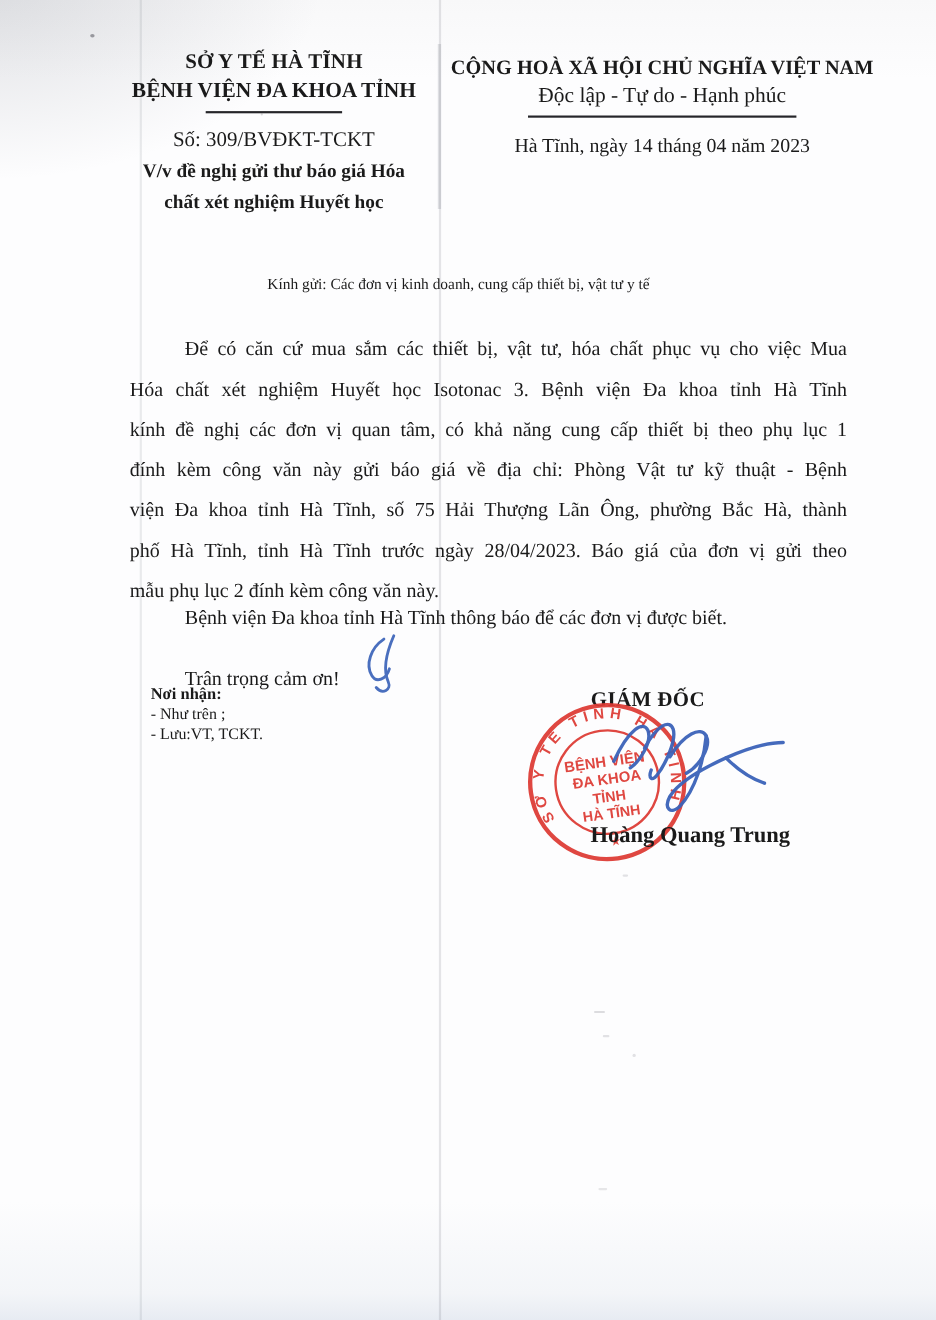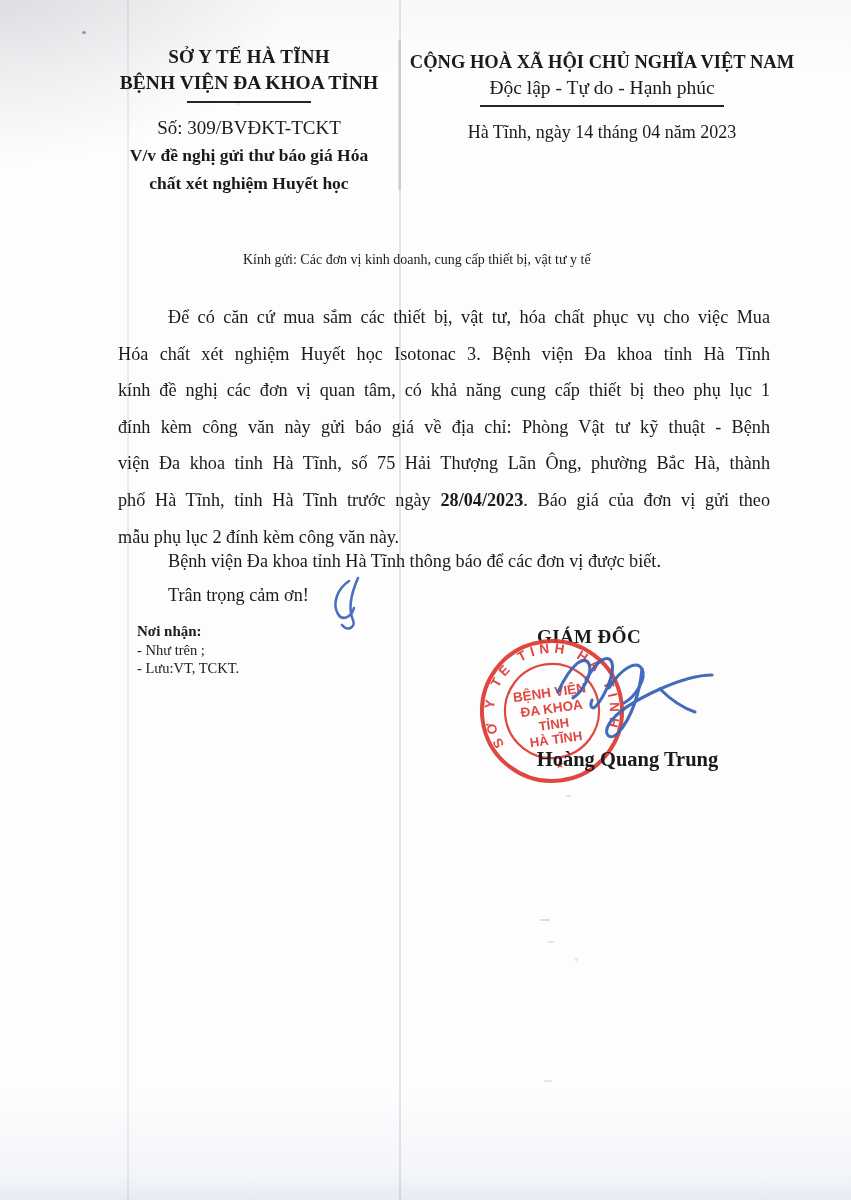--- a/index.html
+++ b/index.html
@@ -28,23 +28,23 @@
   .hdr-right .l1{font-weight:bold;font-size:18.5px;}
   .hdr-right .l2{font-weight:normal;font-size:19.5px;margin-top:4px;}
   .rule-right{width:244px;height:2px;background:#26262a;margin:6px auto 0;}
   .date-line{font-size:18px;margin-top:15px;}
   
   .salutation{position:absolute;left:219px;top:252px;font-size:14px;margin-left:24px;}
   .para1{position:absolute;left:118px;top:299px;width:652px;font-size:18.2px;line-height:36.6px;}
   .jline{text-align:justify;text-align-last:justify;white-space:normal;}
   .jline.first{padding-left:50px;}
   .jline.last{text-align-last:left;}
-  .bold{font-weight:bold;margin-top:24px;}
+  .bold{font-weight:normal;margin-top:24px;}
   .para2{position:absolute;left:168px;top:551px;width:610px;font-size:18.2px;}
-  .para3{position:absolute;left:168px;top:585px;font-size:18.2px;}
+  .para3{position:absolute;left:168px;top:607px;font-size:18.2px;}
   .paraph{position:absolute;left:327px;top:574px;}
   
   .recipients{position:absolute;left:137px;top:622px;font-size:14.5px;line-height:18.5px;}
   .recipients .label{font-weight:bold;font-size:15px;}
   .signer-title{position:absolute;left:537px;top:626px;width:200px;text-align:left;
     font-weight:bold;font-size:19px;letter-spacing:.4px;}
   .stamp{position:absolute;left:477px;top:636px;width:150px;height:150px;transform:rotate(-8deg);opacity:.93;}
   .signature{position:absolute;left:552px;top:646px;}
   .signer-name{position:absolute;left:505px;top:748px;width:245px;text-align:center;
     font-weight:bold;font-size:20.5px;}

